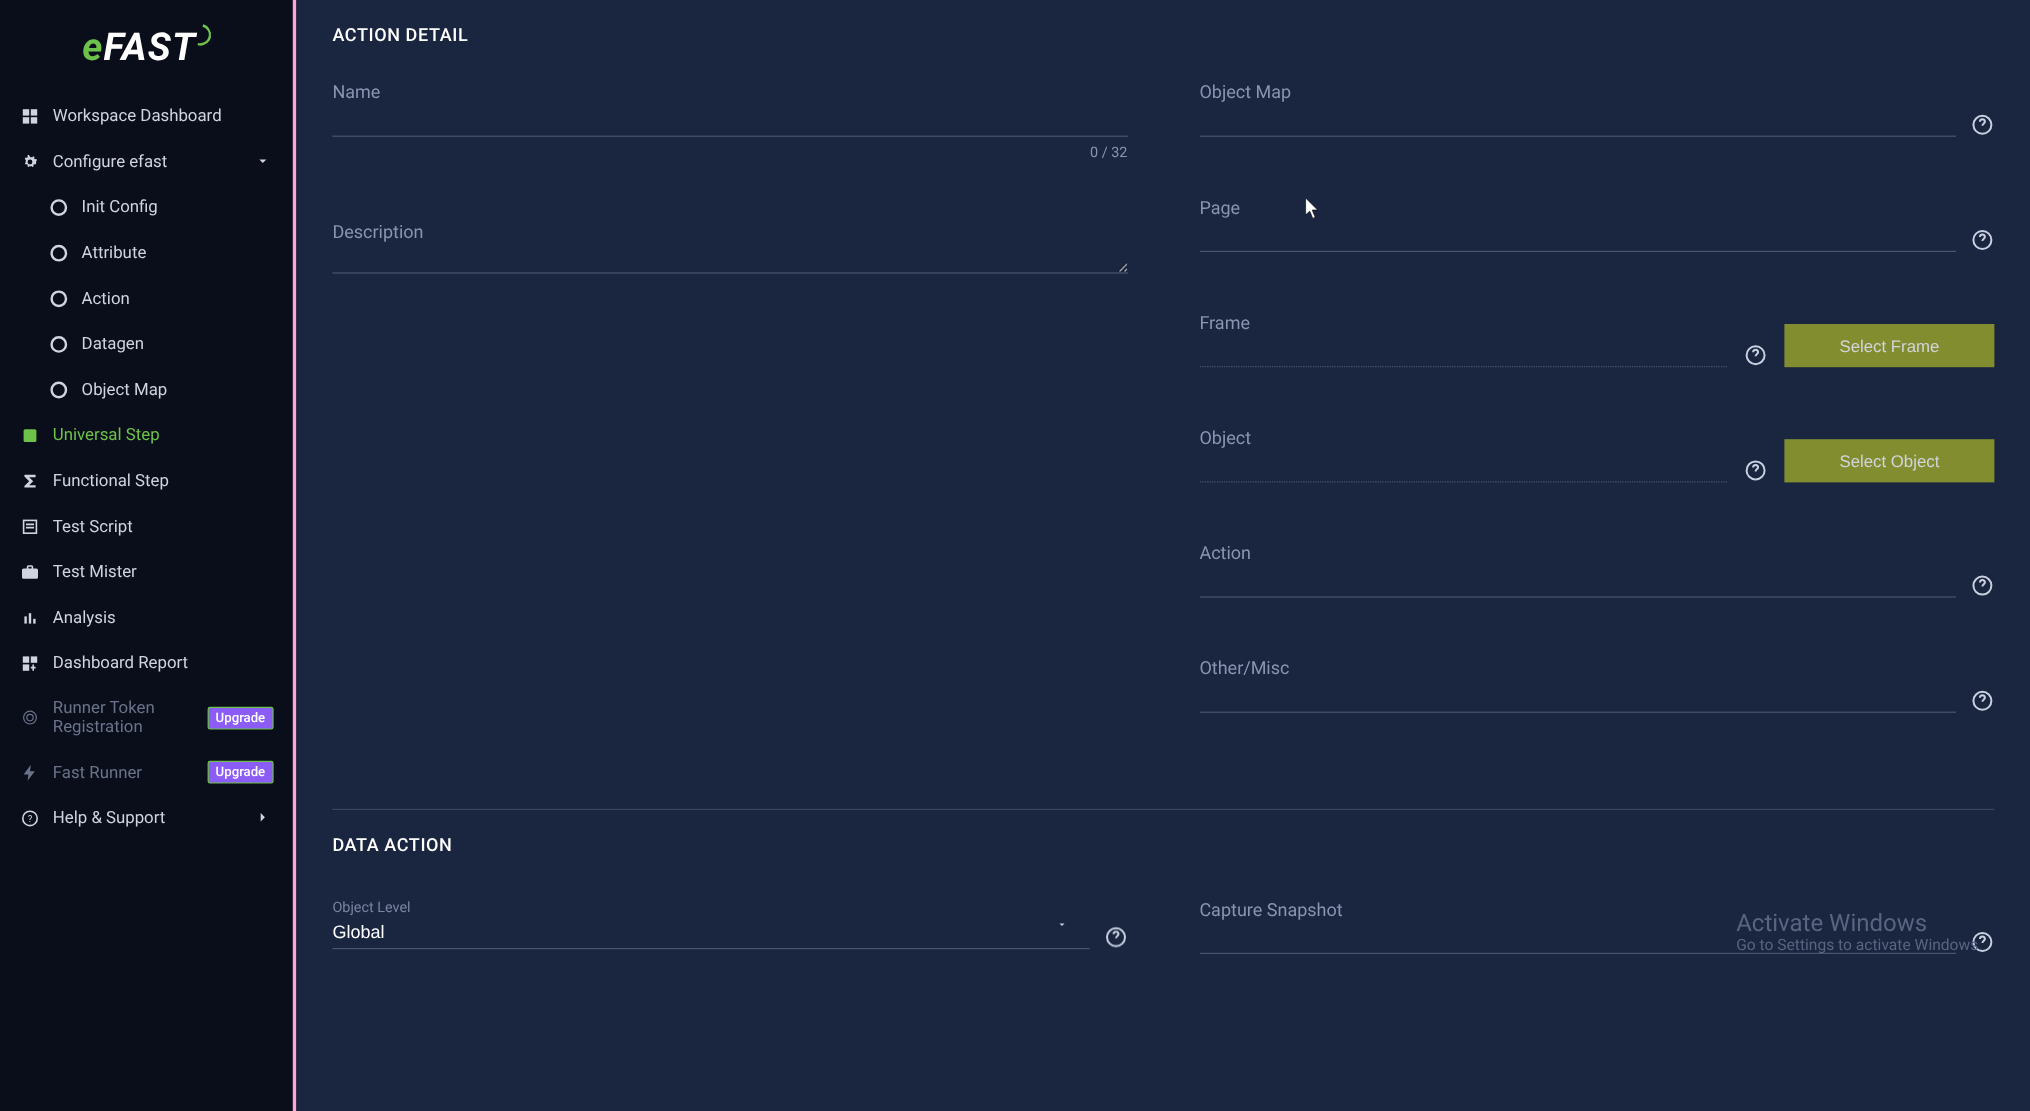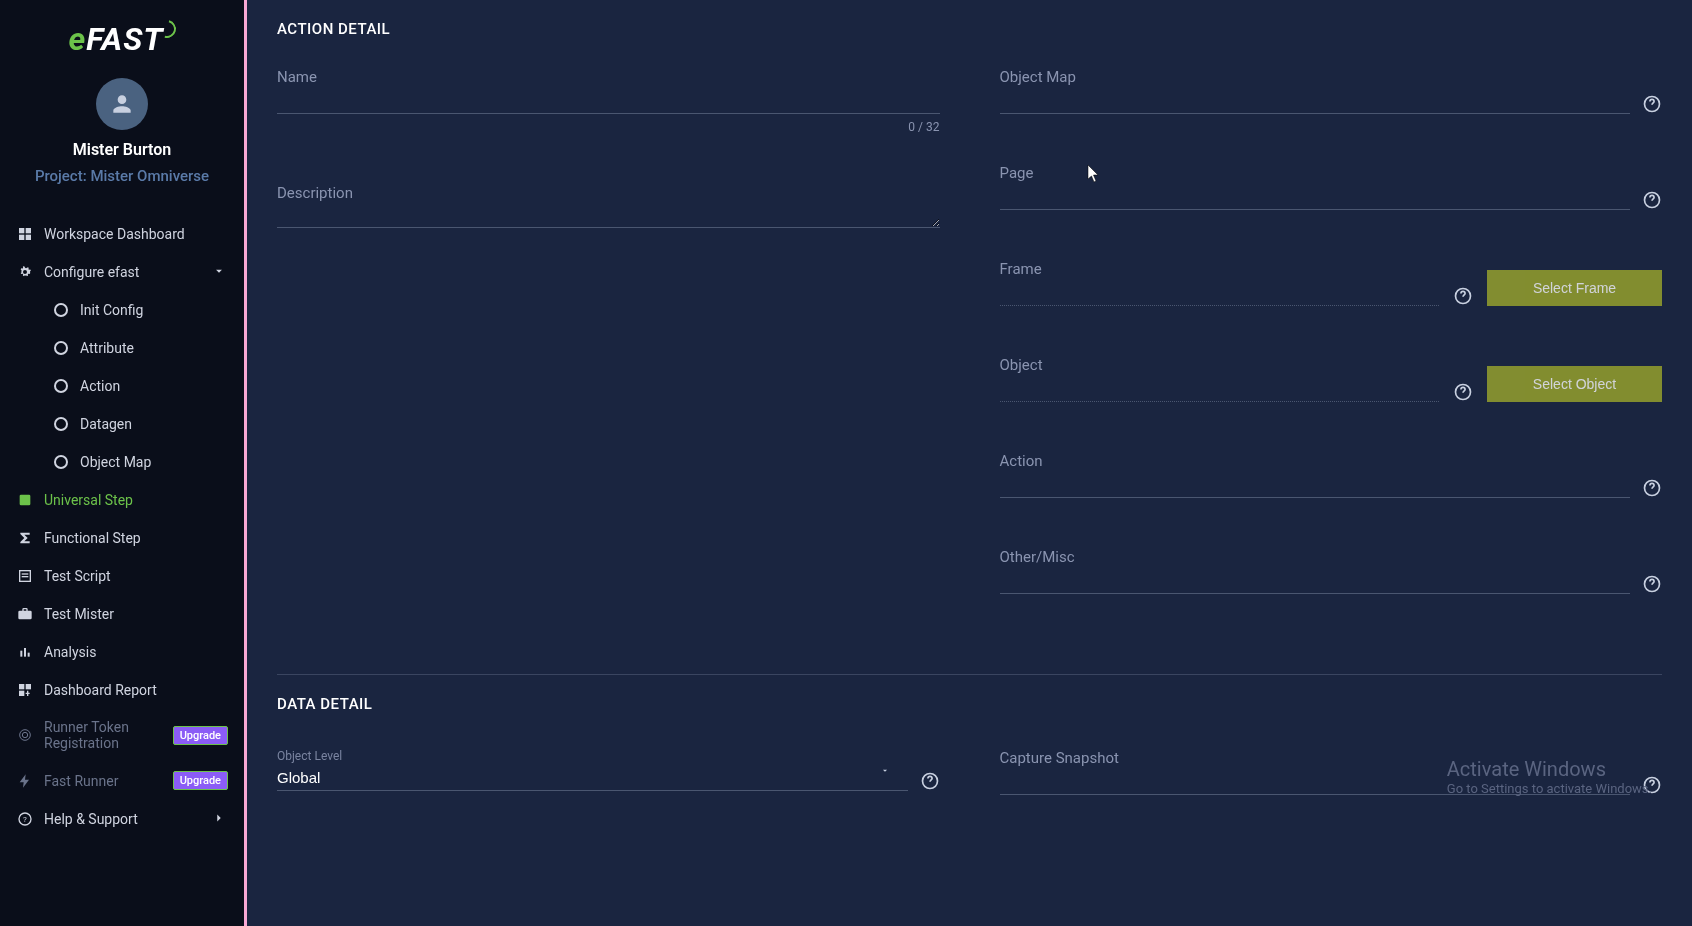--- a/index.html
+++ b/index.html
@@ -62,21 +62,21 @@
 .nav-item {
   display: flex;
   align-items: center;
   padding: 10px 16px;
   color: #d0d4e0;
   font-size: 14px;
   cursor: pointer;
   gap: 10px;
 }
 .nav-item.active { color: #6cc24a; }
-.nav-item.sub { padding-left: 40px; margin-left: 12px; }
+.nav-item.sub { padding-left: 40px; }
 .nav-item.dim { color: #6a738a; }
 .nav-icon {
   width: 18px; height: 18px;
   display: inline-flex;
   align-items: center;
   justify-content: center;
   flex-shrink: 0;
 }
 .nav-icon svg { width: 16px; height: 16px; fill: currentColor; }
 .nav-label { flex: 1; }
@@ -224,29 +224,20 @@
 }
 .cursor svg { width: 14px; height: 18px; }
 </style>
 </head>
 <body>
 
 <div class="sidebar">
   <div class="logo">
     <span class="logo-text"><span class="e">e</span>FAST<span class="logo-swoosh"></span></span>
   </div>
-  <div class="profile">
-    <div class="avatar">
-      <svg viewBox="0 0 24 24">
-          <path d="M12 12c2.2 0 4-1.8 4-4s-1.8-4-4-4-4 1.8-4 4 1.8 4 4 4zm0 2c-2.7 0-8 1.3-8 4v2h16v-2c0-2.7-5.3-4-8-4z"></path>
-        </svg>
-    </div>
-    <div class="username">Mister Burton</div>
-    <div class="project">Project: Mister Omniverse</div>
-  </div>
 
   <div class="nav">
     <div class="nav-item">
       <span class="nav-icon">
           <svg viewBox="0 0 24 24">
             <rect x="3" y="3" width="8" height="8"></rect>
             <rect x="13" y="3" width="8" height="8"></rect>
             <rect x="3" y="13" width="8" height="8"></rect>
             <rect x="13" y="13" width="8" height="8"></rect>
           </svg>
@@ -495,21 +486,21 @@
                   <path d="M9.5 9a2.5 2.5 0 015 0c0 1.5-2.5 2-2.5 4M12 17h.01"></path>
                 </svg>
               </span>
           </div>
         </div>
       </div>
     </div>
 
     <div class="divider"></div>
 
-    <div class="section-title">DATA DETAIL</div>
+    <div class="section-title">DATA ACTION</div>
 
     <div class="data-detail-row">
       <div class="field">
         <div class="inline-select-row">
           <div class="field-body select-wrap">
             <label class="field-label small">Object Level</label>
             <select class="field-select">
               <option>Global</option>
             </select>
             <span class="select-arrow"><svg viewBox="0 0 24 24">

